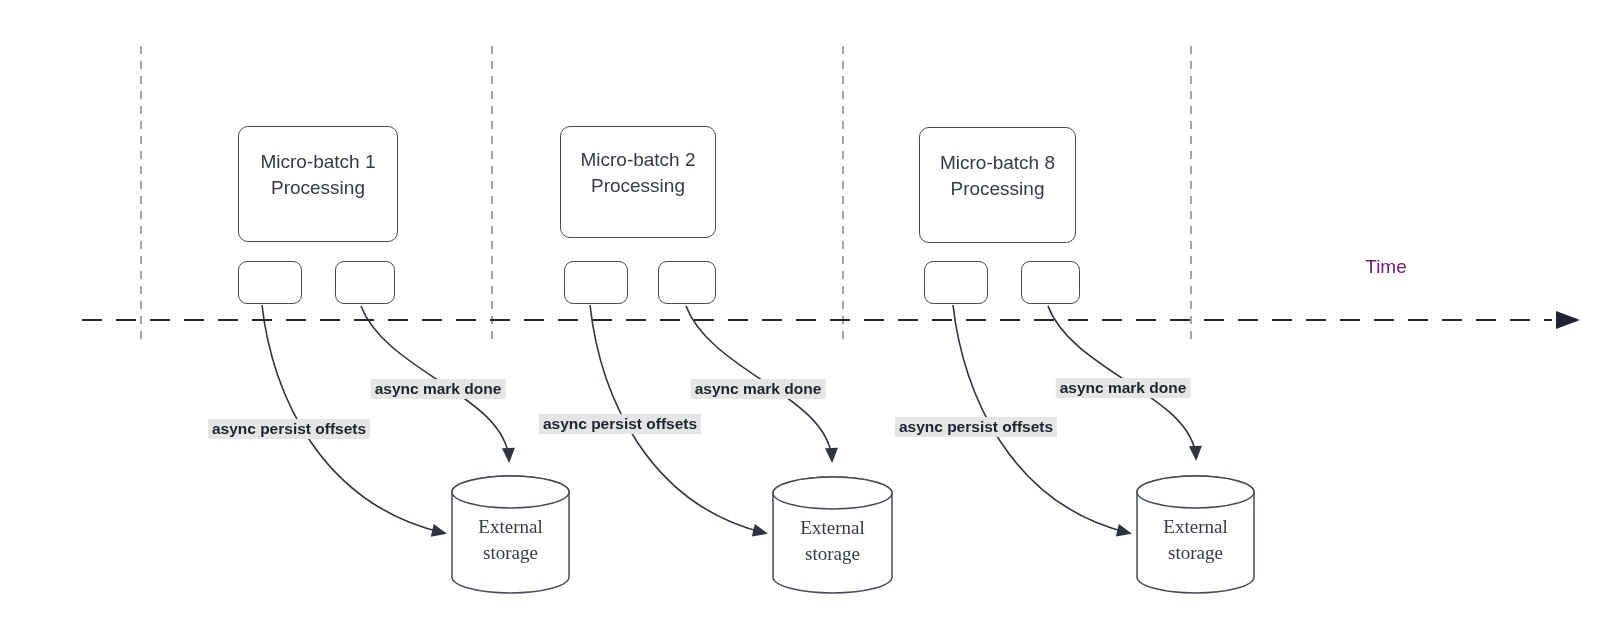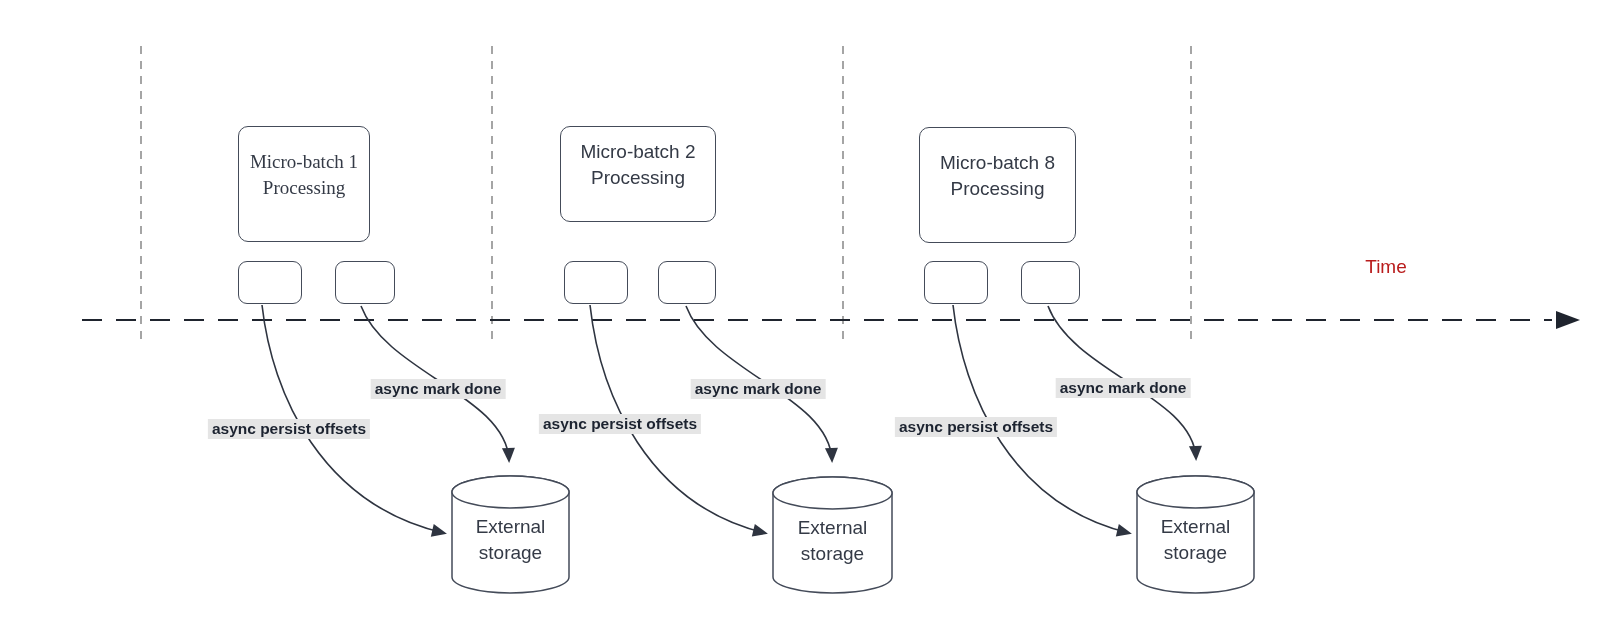--- a/index.html
+++ b/index.html
@@ -78,29 +78,30 @@
   .storage-label {
     position: absolute;
     display: flex;
     align-items: center;
     justify-content: center;
     text-align: center;
     font-size: 19px;
     line-height: 1.35;
     color: #343a46;
     white-space: pre-line;
+    font-family: Liberation Serif, serif;
   }
   .time-label {
     position: absolute;
     left: 1338px;
     top: 256px;
     width: 96px;
     text-align: center;
     font-size: 19px;
-    color: #b91c1c;
+    color: #701a75;
   }
 </style>
 </head>
 <body>
 
 <div class="canvas">
 
   <svg class="layer" width="1600" height="642" viewBox="0 0 1600 642">
     <defs>
       <marker id="arrowhead" markerUnits="userSpaceOnUse" markerWidth="18" markerHeight="16" refX="13" refY="8" orient="auto">
@@ -132,32 +133,32 @@
     <g>
       <path class="cyl" d="M 773,493 A 59.5,16 0 0 1 892,493 L 892,577 A 59.5,16 0 0 1 773,577 Z"></path>
       <ellipse class="cyl" cx="832.5" cy="493" rx="59.5" ry="16"></ellipse>
     </g>
     <g>
       <path class="cyl" d="M 1137,492 A 58.5,16 0 0 1 1254,492 L 1254,577 A 58.5,16 0 0 1 1137,577 Z"></path>
       <ellipse class="cyl" cx="1195.5" cy="492" rx="58.5" ry="16"></ellipse>
     </g>
   </svg>
 
-  <div class="proc-box" style="left:238px; top:126px; width:132px; height:116px;font-family:Liberation Serif, serif;">
+  <div class="proc-box" style="left:238px; top:126px; width:160px; height:116px;">
     <span>Micro-batch 1
 Processing</span>
   </div>
   <div class="small-box" style="left:238px; top:261px; width:64px; height:43px;"></div>
   <div class="small-box" style="left:335px; top:261px; width:60px; height:43px;"></div>
   <span class="async-label" style="left:289px; top:429px;">async persist offsets</span>
   <span class="async-label" style="left:438px; top:389px;">async mark done</span>
   <div class="storage-label" style="left:452px; top:498px; width:117px; height:84px;">External
 storage</div>
 
-  <div class="proc-box" style="left:560px; top:126px; width:156px; height:96px;">
+  <div class="proc-box" style="left:560px; top:126px; width:156px; height:112px;">
     <span>Micro-batch 2
 Processing</span>
   </div>
   <div class="small-box" style="left:564px; top:261px; width:64px; height:43px;"></div>
   <div class="small-box" style="left:658px; top:261px; width:58px; height:43px;"></div>
   <span class="async-label" style="left:620px; top:424px;">async persist offsets</span>
   <span class="async-label" style="left:758px; top:389px;">async mark done</span>
   <div class="storage-label" style="left:773px; top:499px; width:119px; height:84px;">External
 storage</div>
 

